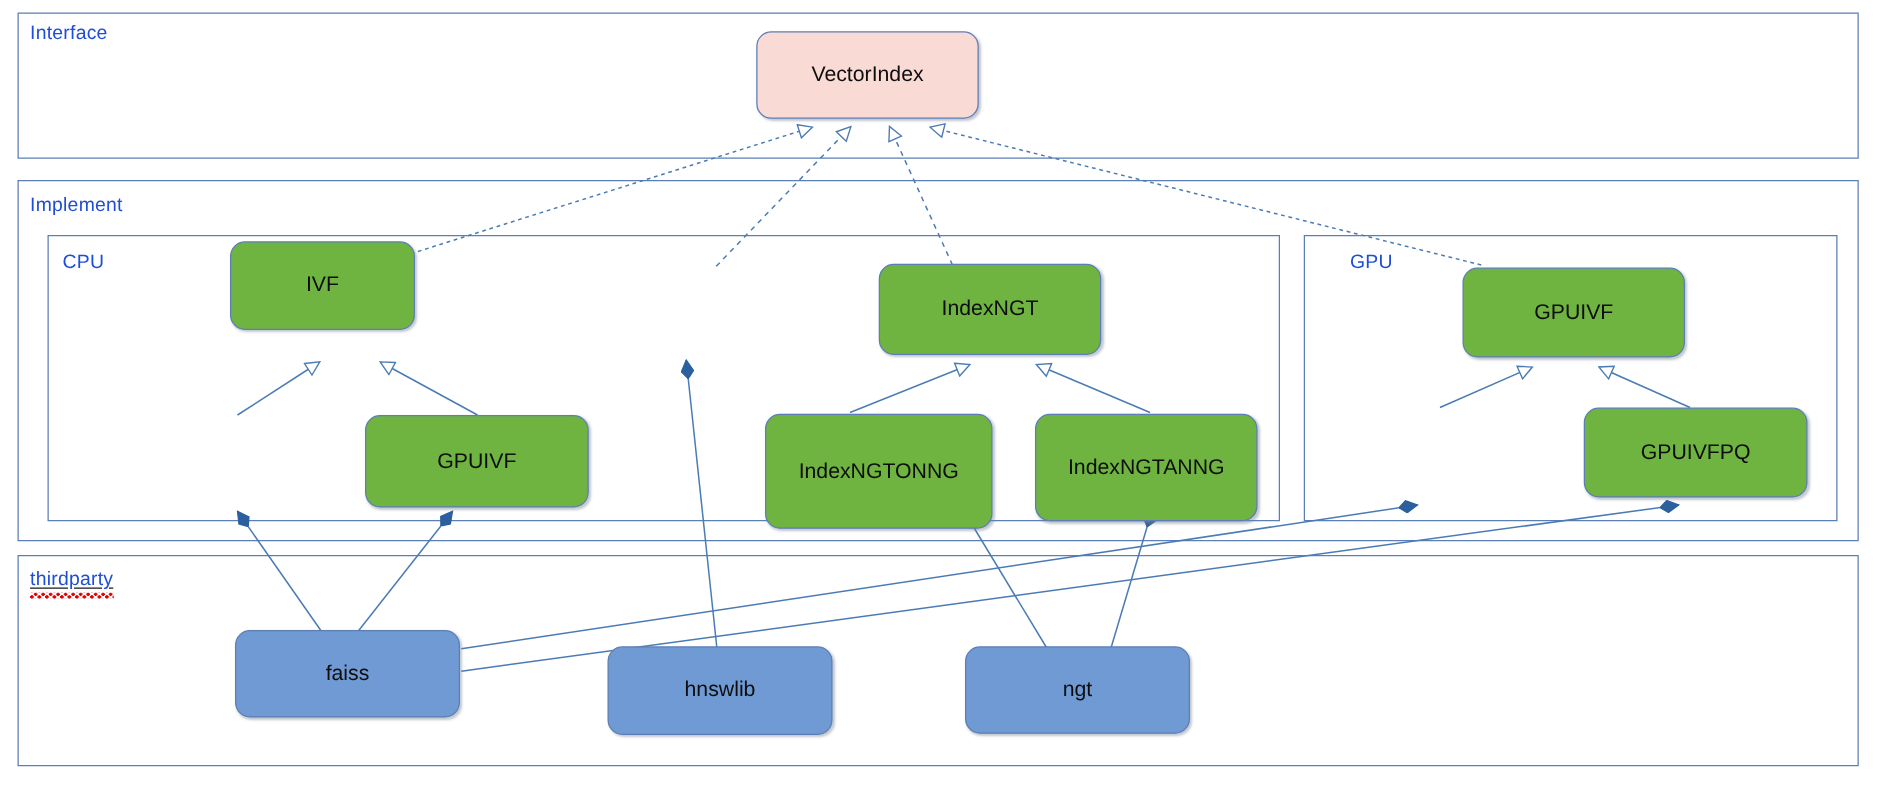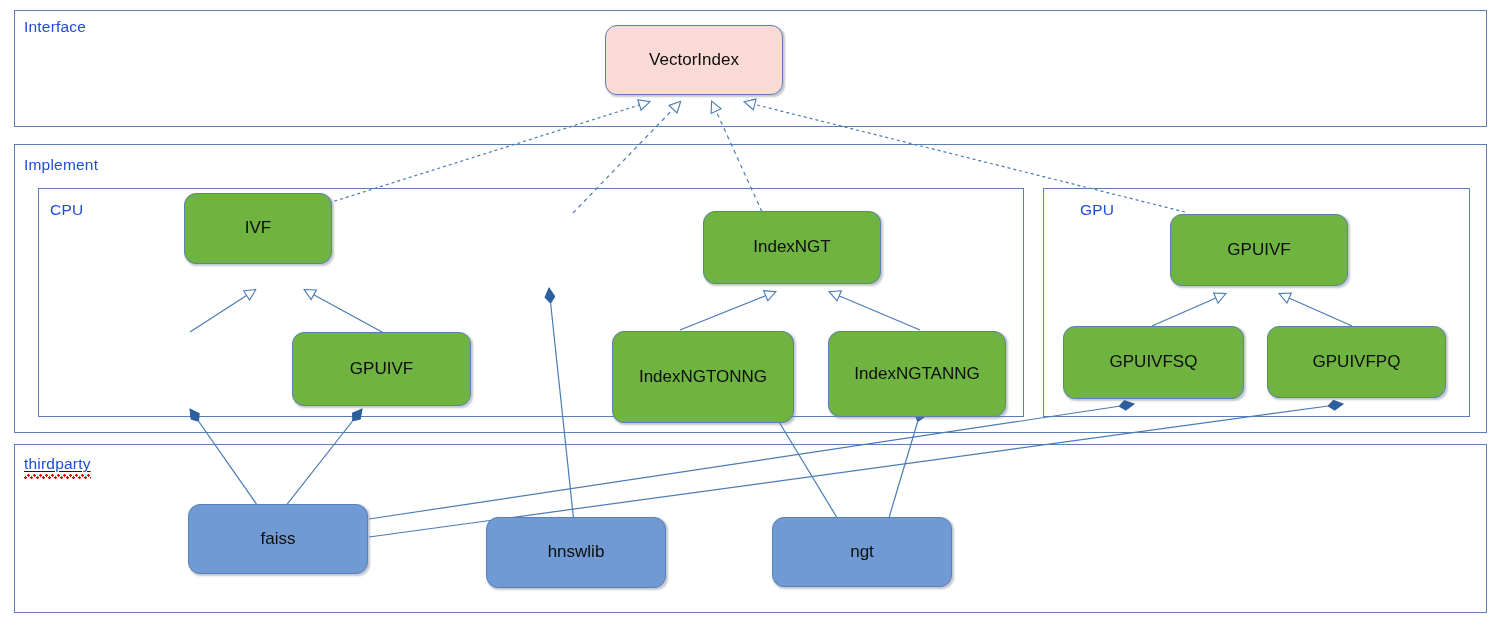--- a/index.html
+++ b/index.html
@@ -93,20 +93,19 @@
   <div class="node iface" style="left:605px;top:25px;width:178px;height:70px;">VectorIndex</div>
 
   <div class="node impl" style="left:184px;top:193px;width:148px;height:71px;">IVF</div>
   <div class="node impl" style="left:703px;top:211px;width:178px;height:73px;">IndexNGT</div>
 
   <div class="node impl" style="left:292px;top:332px;width:179px;height:74px;">GPUIVF</div>
   <div class="node impl" style="left:612px;top:331px;width:182px;height:92px;">IndexNGTONNG</div>
   <div class="node impl" style="left:828px;top:331px;width:178px;height:86px;">IndexNGTANNG</div>
 
   <div class="node impl" style="left:1170px;top:214px;width:178px;height:72px;text-align:center;">GPUIVF</div>
-  <div class="node impl" style="left:1063px;top:326px;width:181px;height:73px;">GPUIVFSQ</div>
   <div class="node impl" style="left:1267px;top:326px;width:179px;height:72px;">GPUIVFPQ</div>
 
   <div class="node third" style="left:188px;top:504px;width:180px;height:70px;">faiss</div>
   <div class="node third" style="left:486px;top:517px;width:180px;height:71px;">hnswlib</div>
   <div class="node third" style="left:772px;top:517px;width:180px;height:70px;">ngt</div>
 
 </div>
 
 </body></html>

